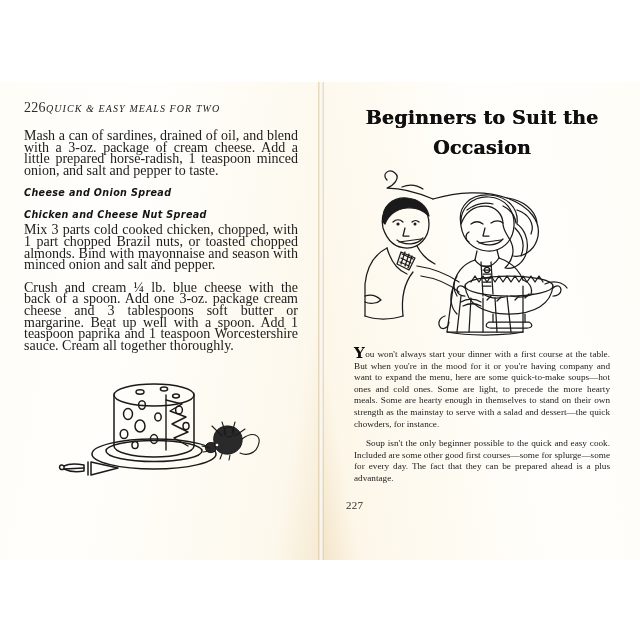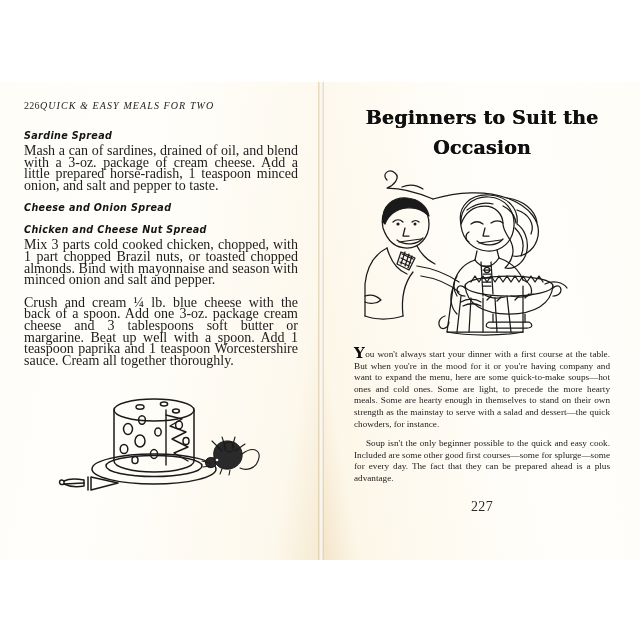--- a/index.html
+++ b/index.html
@@ -30,21 +30,21 @@
   .gutter{
     position:absolute;left:318px;top:0;width:6px;height:478px;
     background:linear-gradient(90deg,rgba(205,180,135,.55),rgba(255,255,255,.95),rgba(208,183,138,.5));
   }
   
   .runhead{
     display:flex;align-items:baseline;
     height:16px;margin-bottom:14px;
   }
   .folio-left{
-    font-size:10px;letter-spacing:.3px;color:#2b2b2b;
+    font-size:14px;letter-spacing:.3px;color:#2b2b2b;
     font-family:"Liberation Serif", serif;
   }
   .runtitle{
     flex:1;text-align:left;padding-right:12px;
     font-style:italic;font-size:10px;letter-spacing:1.1px;
     color:#242424;
   }
   .recipe{margin-bottom:11px;}
   .recipe-title{
     font-family:"DejaVu Sans", sans-serif;
@@ -78,38 +78,37 @@
   .body-text p{margin:8px;}
   .body-text p + p{text-indent:12px;margin-top:1px;}
   .dropcap{
     font-family:"DejaVu Serif", serif;
     font-weight:bold;font-size:15px;line-height:9px;
     color:#0d0d0d;
     vertical-align:-1px;
     padding-right:.5px;
   }
   .folio-right{
-    text-align:center;font-size:14px;letter-spacing:.3px;
+    font-size:11px;letter-spacing:.3px;
     color:#2b2b2b;margin-top:14px;
   }
 </style>
 </head>
 <body>
 
 <div class="spread">
 
   <div class="page page-left">
 
     <div class="runhead">
       <span class="folio-left">226</span>
       <span class="runtitle">QUICK &amp; EASY MEALS FOR TWO</span>
     </div>
 
     <div class="recipe">
-      <div class="recipe-title">Sardine Spread</div>
       <div class="recipe-body">Mash a can of sardines, drained of oil, and blend with a 3-oz. package of cream cheese.  Add a little prepared horse-radish, 1 teaspoon minced onion, and salt and pepper to taste.</div>
     </div>
 
     <div class="recipe">
       <div class="recipe-title">Cheese and Onion Spread</div>
     </div>
 
     <div class="recipe">
       <div class="recipe-title">Chicken and Cheese Nut Spread</div>
       <div class="recipe-body">Mix 3 parts cold cooked chicken, chopped, with 1 part chopped Brazil nuts, or toasted chopped almonds.  Bind with mayonnaise and season with minced onion and salt and pepper.</div>

